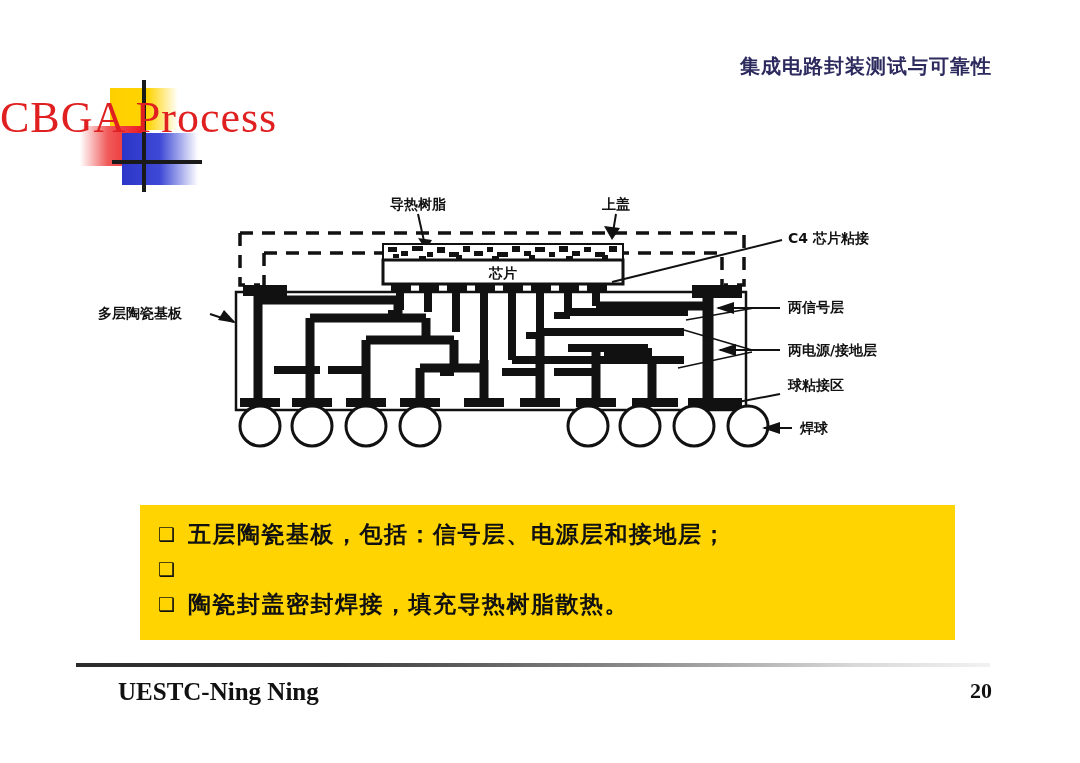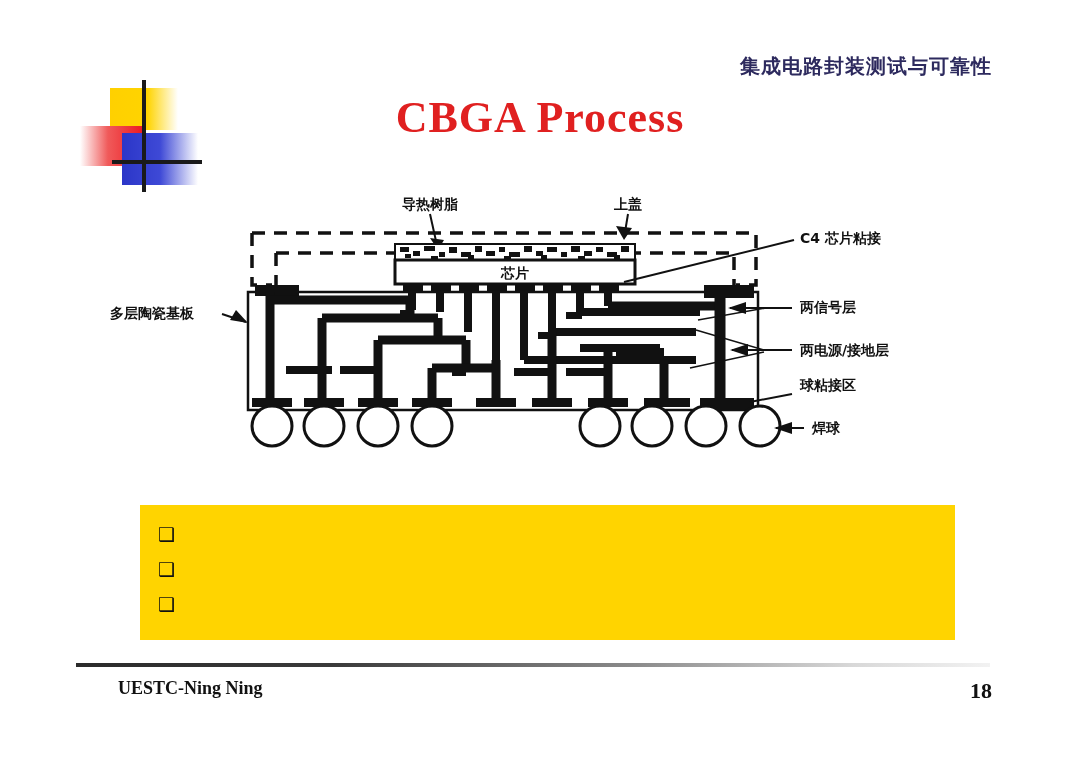--- a/index.html
+++ b/index.html
@@ -37,32 +37,31 @@
     width: 128px;
     height: 118px;
   }
 
   
   #slide-title {
     position: absolute;
     left: 0;
     right: 0;
     top: 92px;
-    text-align: center;
     font-family: "Liberation Serif", serif;
     font-size: 44px;
-    font-weight: 700;
+    font-weight: 400;
     color: #e02020;
     letter-spacing: 1px;
   }
 
   
   #diagram-area {
     position: absolute;
-    left: 100px;
+    left: 88px;
     top: 190px;
     width: 890px;
     height: 270px;
   }
   #diagram-svg { display: block; }
 
   
   #callout-box {
     position: absolute;
     left: 140px;
@@ -103,21 +102,21 @@
     top: 663px;
     width: 914px;
     height: 4px;
     background: linear-gradient(to right, #2b2b2b 0%, #3a3a3a 28%, #8d8d8d 62%, #d8d8d8 85%, #f2f2f2 100%);
   }
   #footer-author {
     position: absolute;
     left: 118px;
     top: 678px;
     font-family: "Liberation Serif", serif;
-    font-size: 18px;
+    font-size: 25px;
     font-weight: 700;
     color: #111111;
   }
   #footer-page {
     position: absolute;
     right: 88px;
     top: 678px;
     font-family: "Liberation Serif", serif;
     font-size: 22px;
     font-weight: 700;
@@ -333,24 +332,26 @@
 
     <text class="dlabel" x="712" y="243">焊球</text>
     <path d="M704,238 L676,238" stroke="#111" stroke-width="2" fill="none"></path>
     <path d="M674,238 L692,232 L692,244 Z" fill="#111"></path>
   </svg>
 </div>
 
 <div id="callout-box">
   <div class="bullet-row">
     <span class="bullet-marker">❑</span>
+    <span class="bullet-text">五层陶瓷基板，包括：信号层、电源层和接地层；</span>
   </div>
   <div class="bullet-row">
     <span class="bullet-marker">❑</span>
   </div>
   <div class="bullet-row">
     <span class="bullet-marker">❑</span>
+    <span class="bullet-text">陶瓷封盖密封焊接，填充导热树脂散热。</span>
   </div>
 </div>
 
 <div id="footer-rule"></div>
 <div id="footer-author">UESTC-Ning Ning</div>
-<div id="footer-page">18</div>
+<div id="footer-page">20</div>
 
 </body></html>

